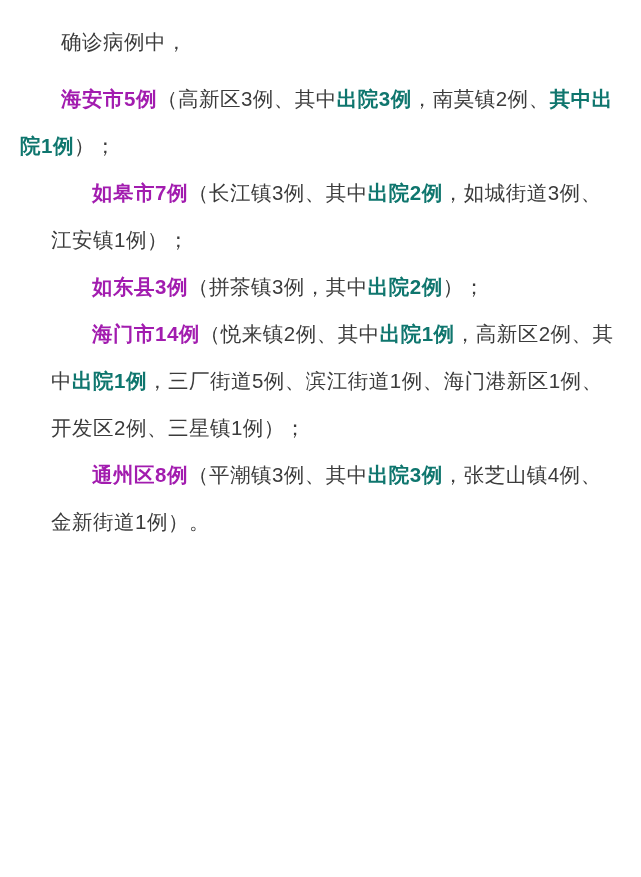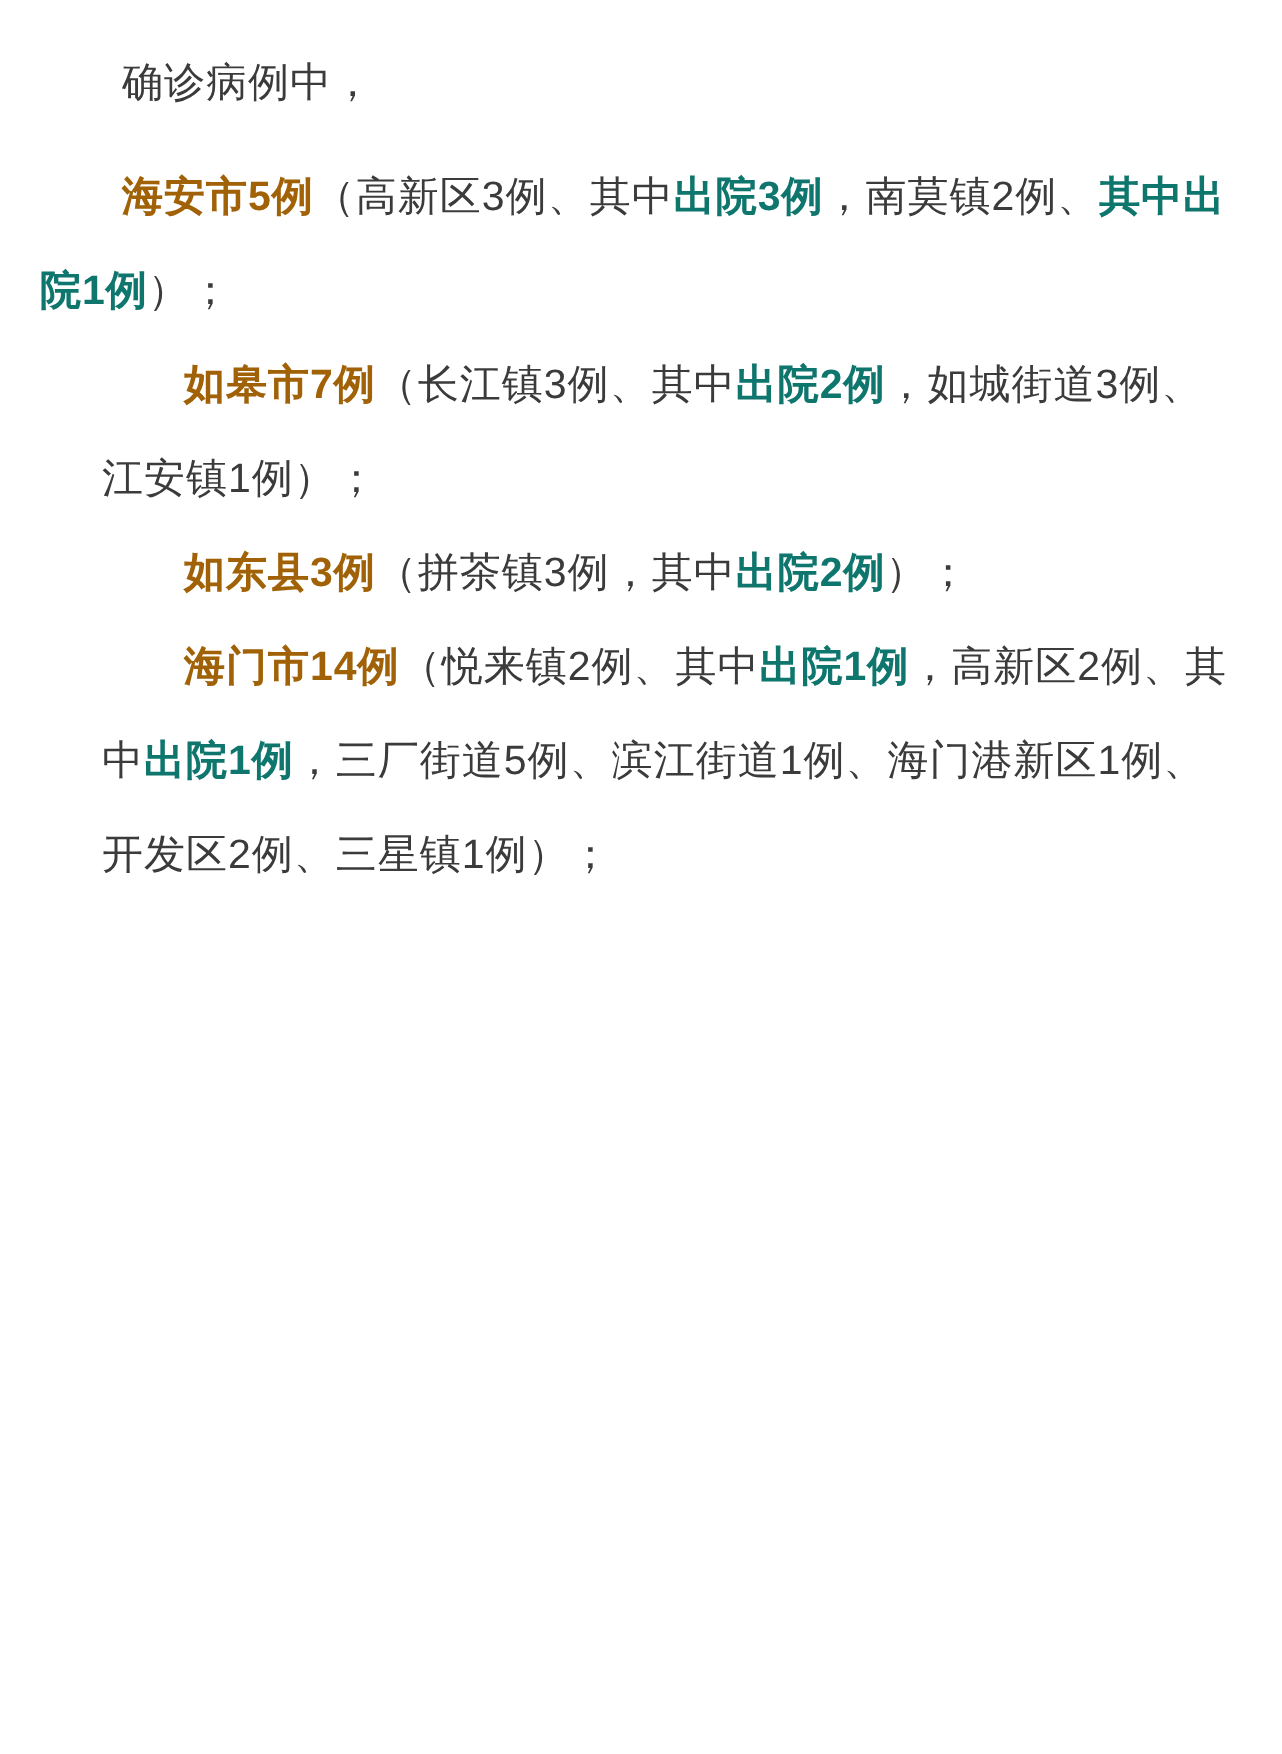--- a/index.html
+++ b/index.html
@@ -31,21 +31,21 @@
     word-break: break-all;
   }
   .para + .para {
     margin-top: 0px;
     margin-left: 31px;
   }
   .gap-top {
     margin-top: 10px;
   }
   .city {
-    color: #a16207;
+    color: #a21caf;
     font-weight: bold;
   }
   .out {
     color: #0f766e;
     font-weight: bold;
   }
   .u {
     text-underline-offset: 4px;
   }
   .plain {
@@ -60,18 +60,19 @@
 
 <div id="page">
 
   <p class="para">确诊病例中，</p>
 
   <div id="entries">
       <p class="para gap-top"><span class="city">海安市5例</span><span class="plain">（</span><span class="u plain">高新区3例</span><span class="u plain">、其中</span><span class="u out">出院3例</span><span class="plain">，</span><span class="u plain">南莫镇2例</span><span class="plain">、</span><span class="out">其中出院1例</span><span class="plain">）；</span></p>
       <p class="para gap-top"><span class="city">如皋市7例</span><span class="plain">（</span><span class="u plain">长江镇3例</span><span class="u plain">、其中</span><span class="u out">出院2例</span><span class="plain">，</span><span class="u plain">如城街道3例</span><span class="plain">、</span><span class="u plain">江安镇1例</span><span class="plain">）；</span></p>
       <p class="para gap-top"><span class="city">如东县3例</span><span class="plain">（</span><span class="u plain">拼茶镇3例</span><span class="plain">，其中</span><span class="u out">出院2例</span><span class="plain">）；</span></p>
       <p class="para gap-top"><span class="city">海门市14例</span><span class="plain">（</span><span class="u plain">悦来镇2例</span><span class="u plain">、其中</span><span class="u out">出院1例</span><span class="plain">，</span><span class="u plain">高新区2例</span><span class="plain">、其中</span><span class="out">出院1例</span><span class="plain">，</span><span class="u plain">三厂街道5例</span><span class="plain">、</span><span class="u plain">滨江街道1例</span><span class="plain">、</span><span class="u plain">海门港新区1例</span><span class="plain">、</span><span class="u plain">开发区2例</span><span class="plain">、</span><span class="u plain">三星镇1例</span><span class="plain">）；</span></p>
+      <p class="para gap-top"><span class="city">通州区8例</span><span class="plain">（</span><span class="u plain">平潮镇3例</span><span class="u plain">、其中</span><span class="u out">出院3例</span><span class="plain">，</span><span class="u plain">张芝山镇4例</span><span class="plain">、</span><span class="u plain">金新街道1例</span><span class="plain">）。</span></p>
     </div>
 
   <div class="spacer-block"></div>
 
 
 </div>
 
 </body></html>

